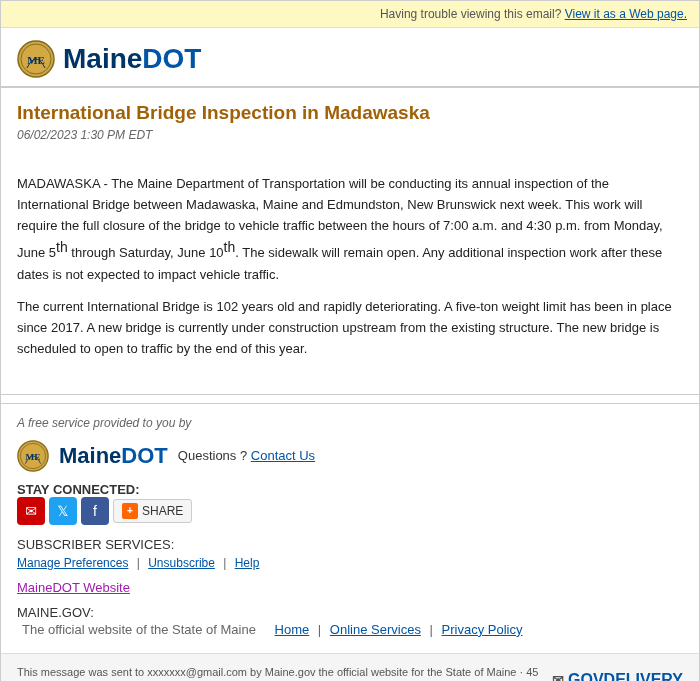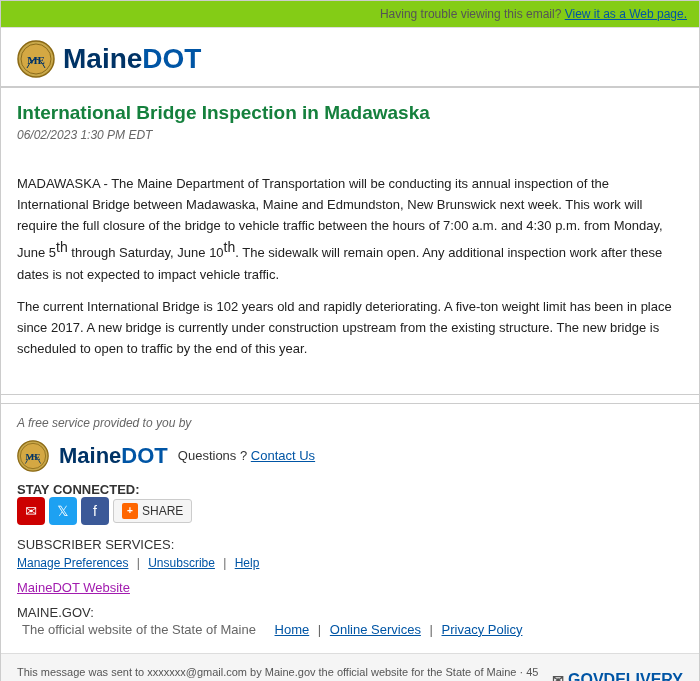--- a/index.html
+++ b/index.html
@@ -11,21 +11,21 @@
       display: flex;
       justify-content: center;
       align-items: flex-start;
     }
     .email-wrapper {
       width: 700px;
       background: #fff;
       border: 1px solid #ccc;
     }
     .top-bar {
-      background: #84cc16;
+      background: #fef9c3;
       border-bottom: 1px solid #ddd;
       padding: 6px 12px;
       text-align: right;
       font-size: 12px;
       color: #555;
     }
     .top-bar a {
       color: #0055a5;
       text-decoration: underline;
     }
@@ -50,21 +50,21 @@
     }
     .logo-text span {
       color: #0055a5;
     }
     .main-content {
       padding: 14px 16px;
     }
     .article-title {
       font-size: 19px;
       font-weight: bold;
-      color: #15803d;
+      color: #a16207;
       margin-bottom: 4px;
     }
     .article-date {
       font-size: 12px;
       color: #666;
       font-style: italic;
       margin-bottom: 32px;
     }
     .article-body p {
       font-size: 13px;

